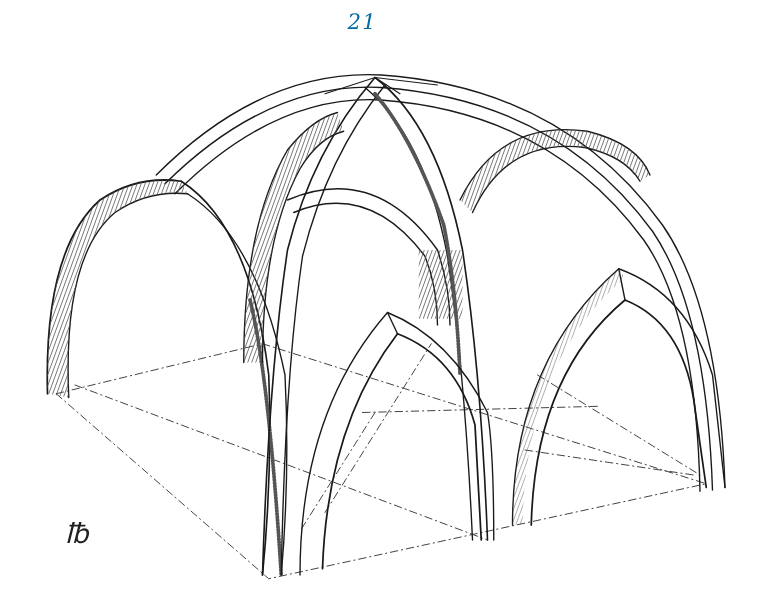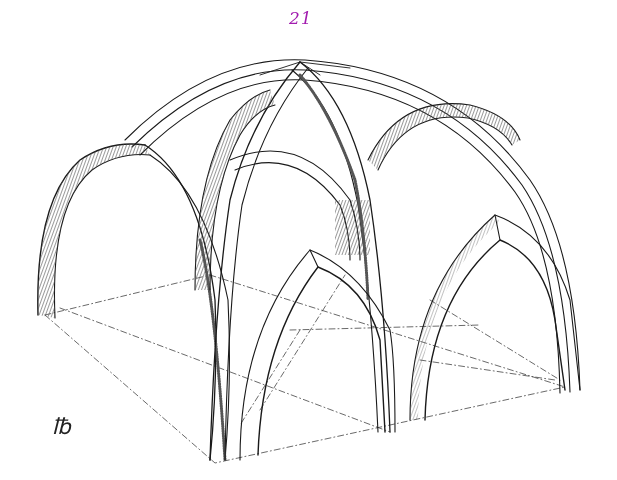--- a/index.html
+++ b/index.html
@@ -1,20 +1,20 @@
 <!DOCTYPE html>
 <html><head>
   <meta charset="utf-8">
   <style>
     html, body { margin: 0; padding: 0; background: #ffffff; }
     body { width: 617px; height: 480px; position: relative; overflow: hidden; }
     .page-number {
-      position: absolute; left: 289px; top: 8px;
+      position: absolute; left: 278px; top: 8px;
       font-family: "DejaVu Serif", serif; font-style: italic;
-      font-size: 17px; color: #a21caf; letter-spacing: 1px;
+      font-size: 17px; color: #0369a1; letter-spacing: 1px;
     }
     .illustration { position: absolute; left: 0; top: 0; }
     .monogram {
       position: absolute; left: 52px; top: 410px;
       font-family: "DejaVu Serif", serif; font-style: italic;
       font-size: 22px; color: #222;
     }
   </style>
 </head>
 <body>

